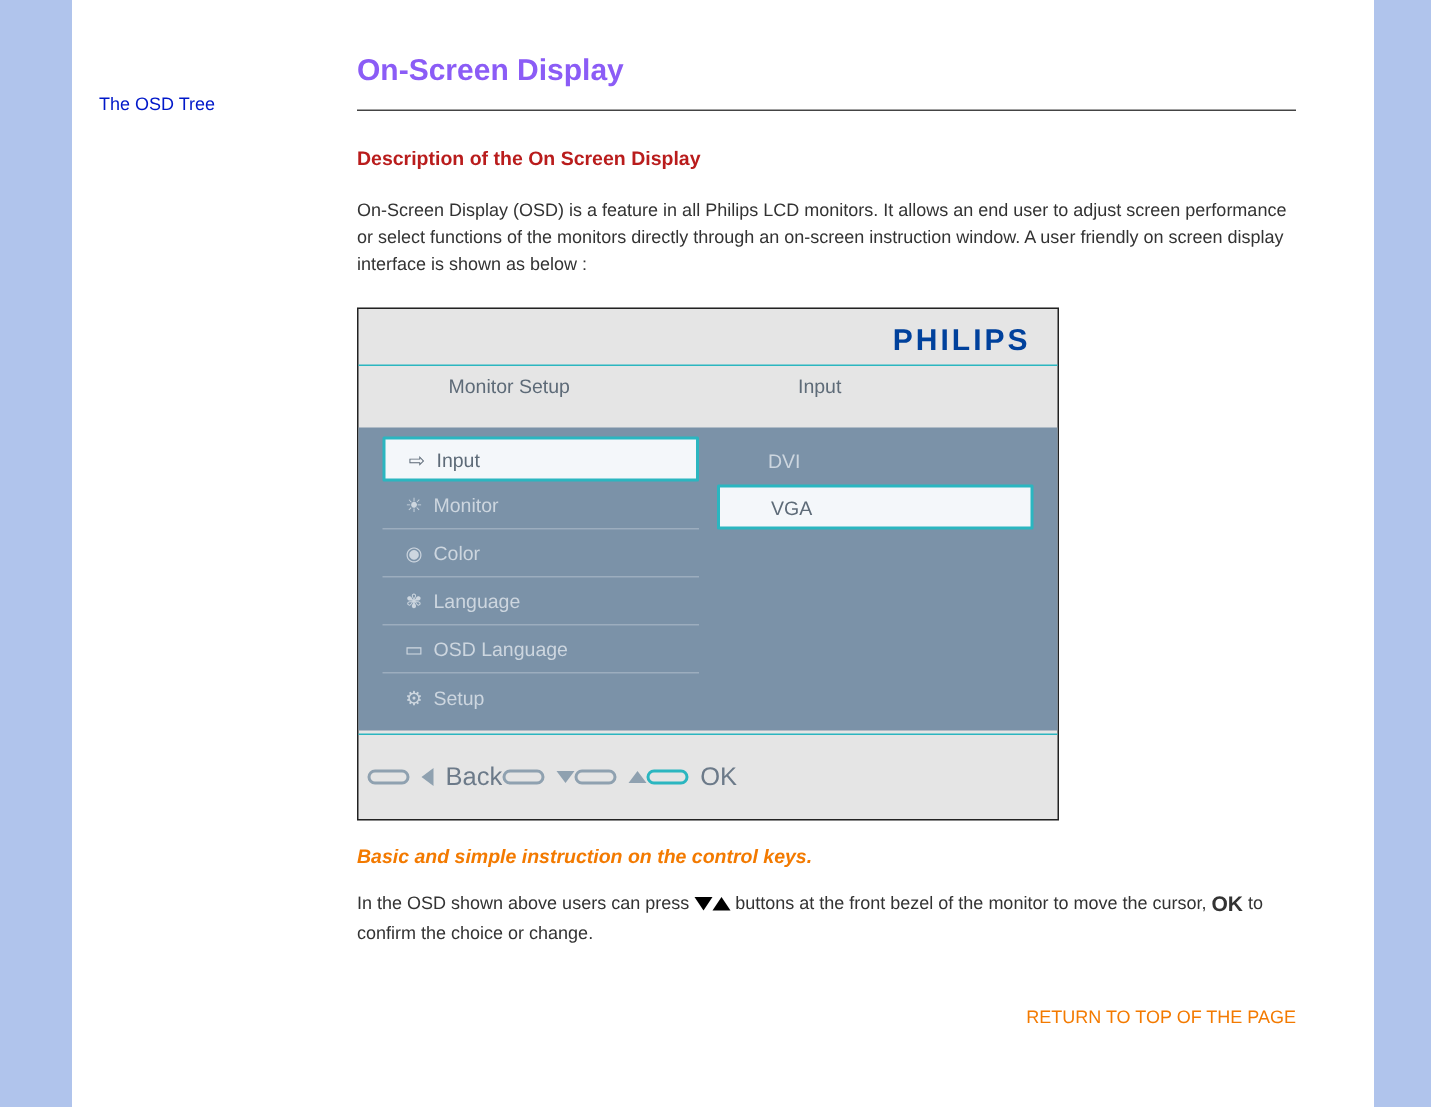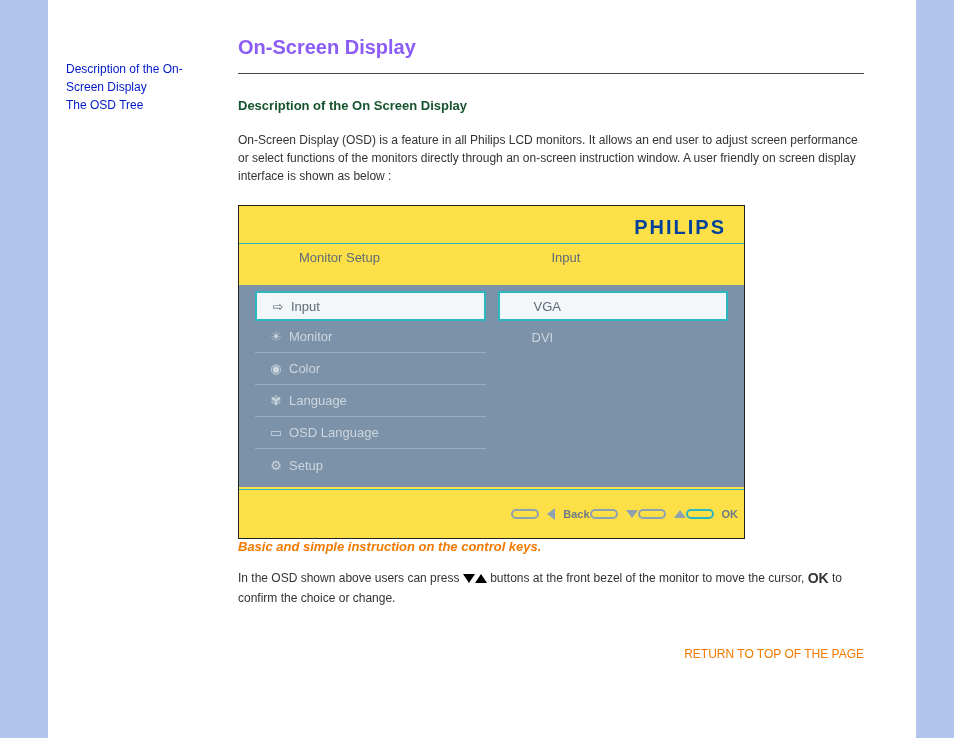--- a/index.html
+++ b/index.html
@@ -63,44 +63,45 @@
     font-size: 20px;
     font-weight: bold;
     margin: 0 0 14px 0;
   }
   hr.rule {
     border: none;
     border-top: 1px solid #444;
     margin: 0 0 24px 0;
   }
   .sub-heading {
-    color: #14532d;
+    color: #b91c1c;
     font-weight: bold;
     font-size: 13px;
     margin-bottom: 18px;
   }
   .orange-italic {
     color: #f37a00;
     font-style: italic;
     font-weight: bold;
     font-size: 13px;
     margin-bottom: 14px;
   }
   .body-text {
     font-size: 12px;
     line-height: 1.5;
     margin-bottom: 20px;
   }
   
   .osd {
     border: 1px solid #222;
-    width: 507px;
+    width: 468px;
     font-size: 13px;
     color: #6c7a89;
-    background: #fde047;
+    background: #e5e5e5;
+    margin-bottom: 16px;
   }
   .osd-brand-row {
     text-align: right;
     padding: 10px 18px 4px 0;
   }
   .brand {
     font-family: Arial, Helvetica, sans-serif;
     font-weight: bold;
     font-size: 20px;
     letter-spacing: 2px;
@@ -148,26 +149,25 @@
     display:inline-flex;
     justify-content:center;
   }
   .osd-bottom {
     height:1px;
     background:#2bb6c0;
     margin-top:2px;
   }
   .osd-buttons {
     display:flex;
-    justify-content:flex-end;
+    justify-content:flex-start;
     align-items:center;
     padding: 18px 6px 18px 6px;
     color:#6c7a89;
-    font-size:11px;
-    font-weight:bold;
+    font-size:17px;
   }
   .btn-group { display:flex; align-items:center; gap:8px; }
   .pill {
     display:inline-block;
     width:28px; height:10px;
     border:2px solid #8fa1b0;
     border-radius:6px;
   }
   .pill.ok { border-color:#2bb6c0; }
   .tri-left {
@@ -224,21 +224,20 @@
 <body>
 
 <div class="page">
   <div class="left-bar"></div>
   <div class="right-bar-a"></div>
   <div class="right-bar-b"></div>
 
   <div class="content-wrap">
 
     <div class="sidebar">
-      <a href="#">Description of the On-Screen Display</a>
       <a href="#">The OSD Tree</a>
     </div>
 
     <div class="main">
       <h1 class="page-title">On-Screen Display</h1>
       <hr class="rule">
 
       <div class="sub-heading">Description of the On Screen Display</div>
 
 
@@ -276,27 +275,27 @@
               <span class="mi-icon">▭</span>
               <span>OSD Language</span>
             </div>
             <div class="menu-item last">
               <span class="mi-icon">⚙</span>
               <span>Setup</span>
             </div>
           </div>
 
           <div class="menu-col">
+            <div class="menu-item last" style="border-bottom:none;">
+              <span class="mi-icon"></span>
+              <span>DVI</span>
+            </div>
             <div class="menu-item selected">
               <span class="mi-icon"></span>
               <span>VGA</span>
-            </div>
-            <div class="menu-item last" style="border-bottom:none;">
-              <span class="mi-icon"></span>
-              <span>DVI</span>
             </div>
           </div>
         </div>
 
         <div class="osd-bottom"></div>
 
         <div class="osd-buttons">
           <div class="btn-group">
             <span class="pill"></span>
             <span class="tri-left"></span>

